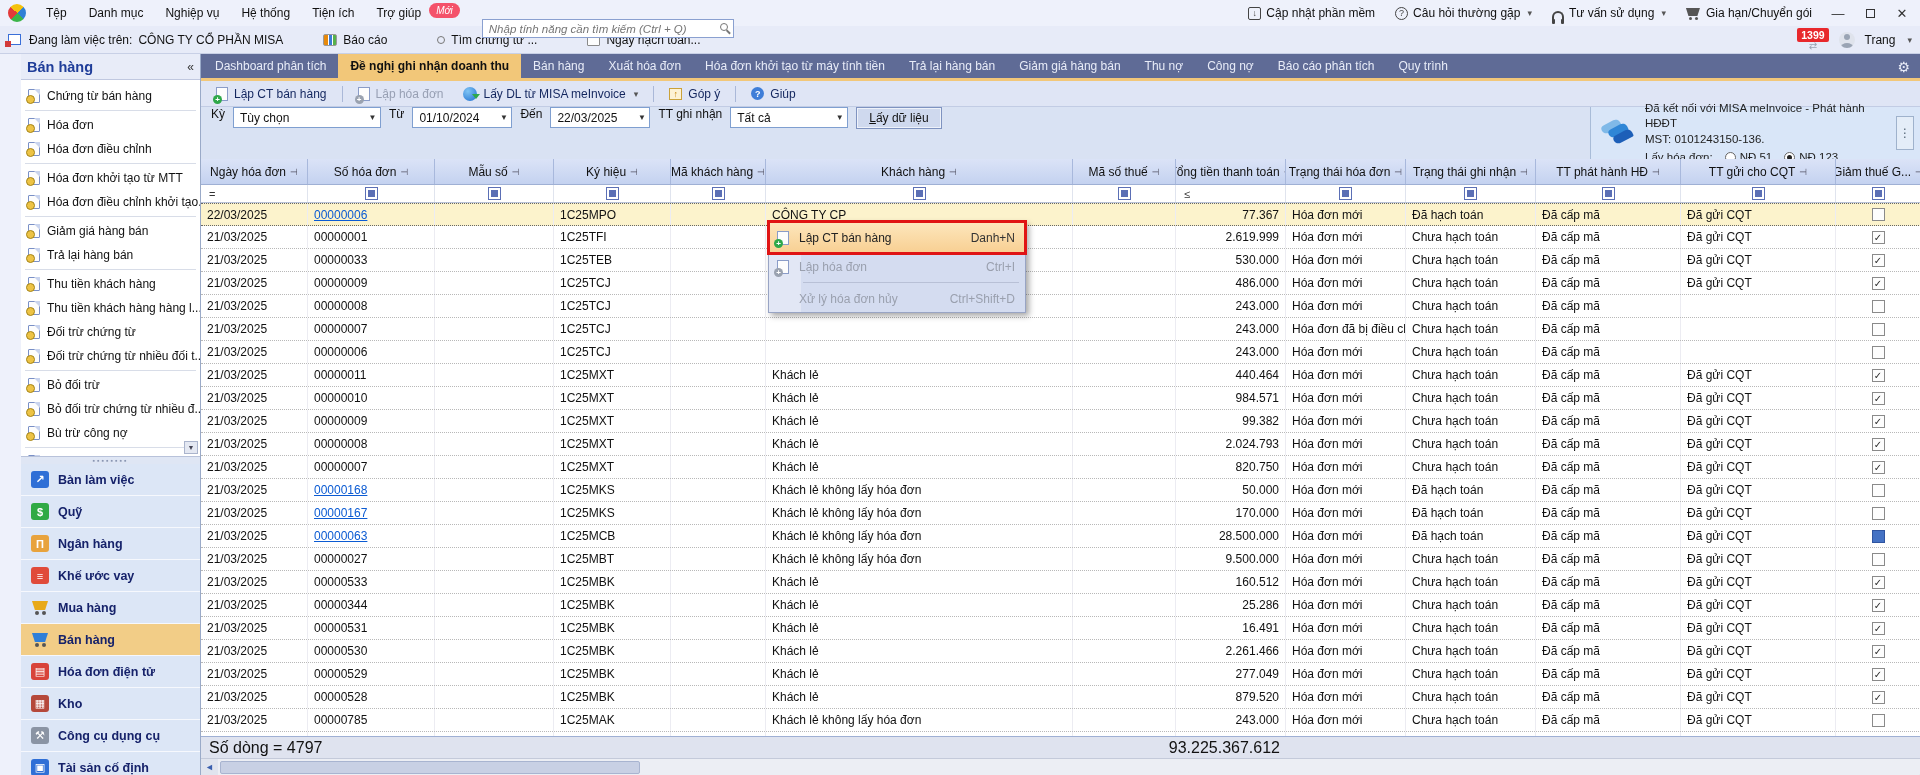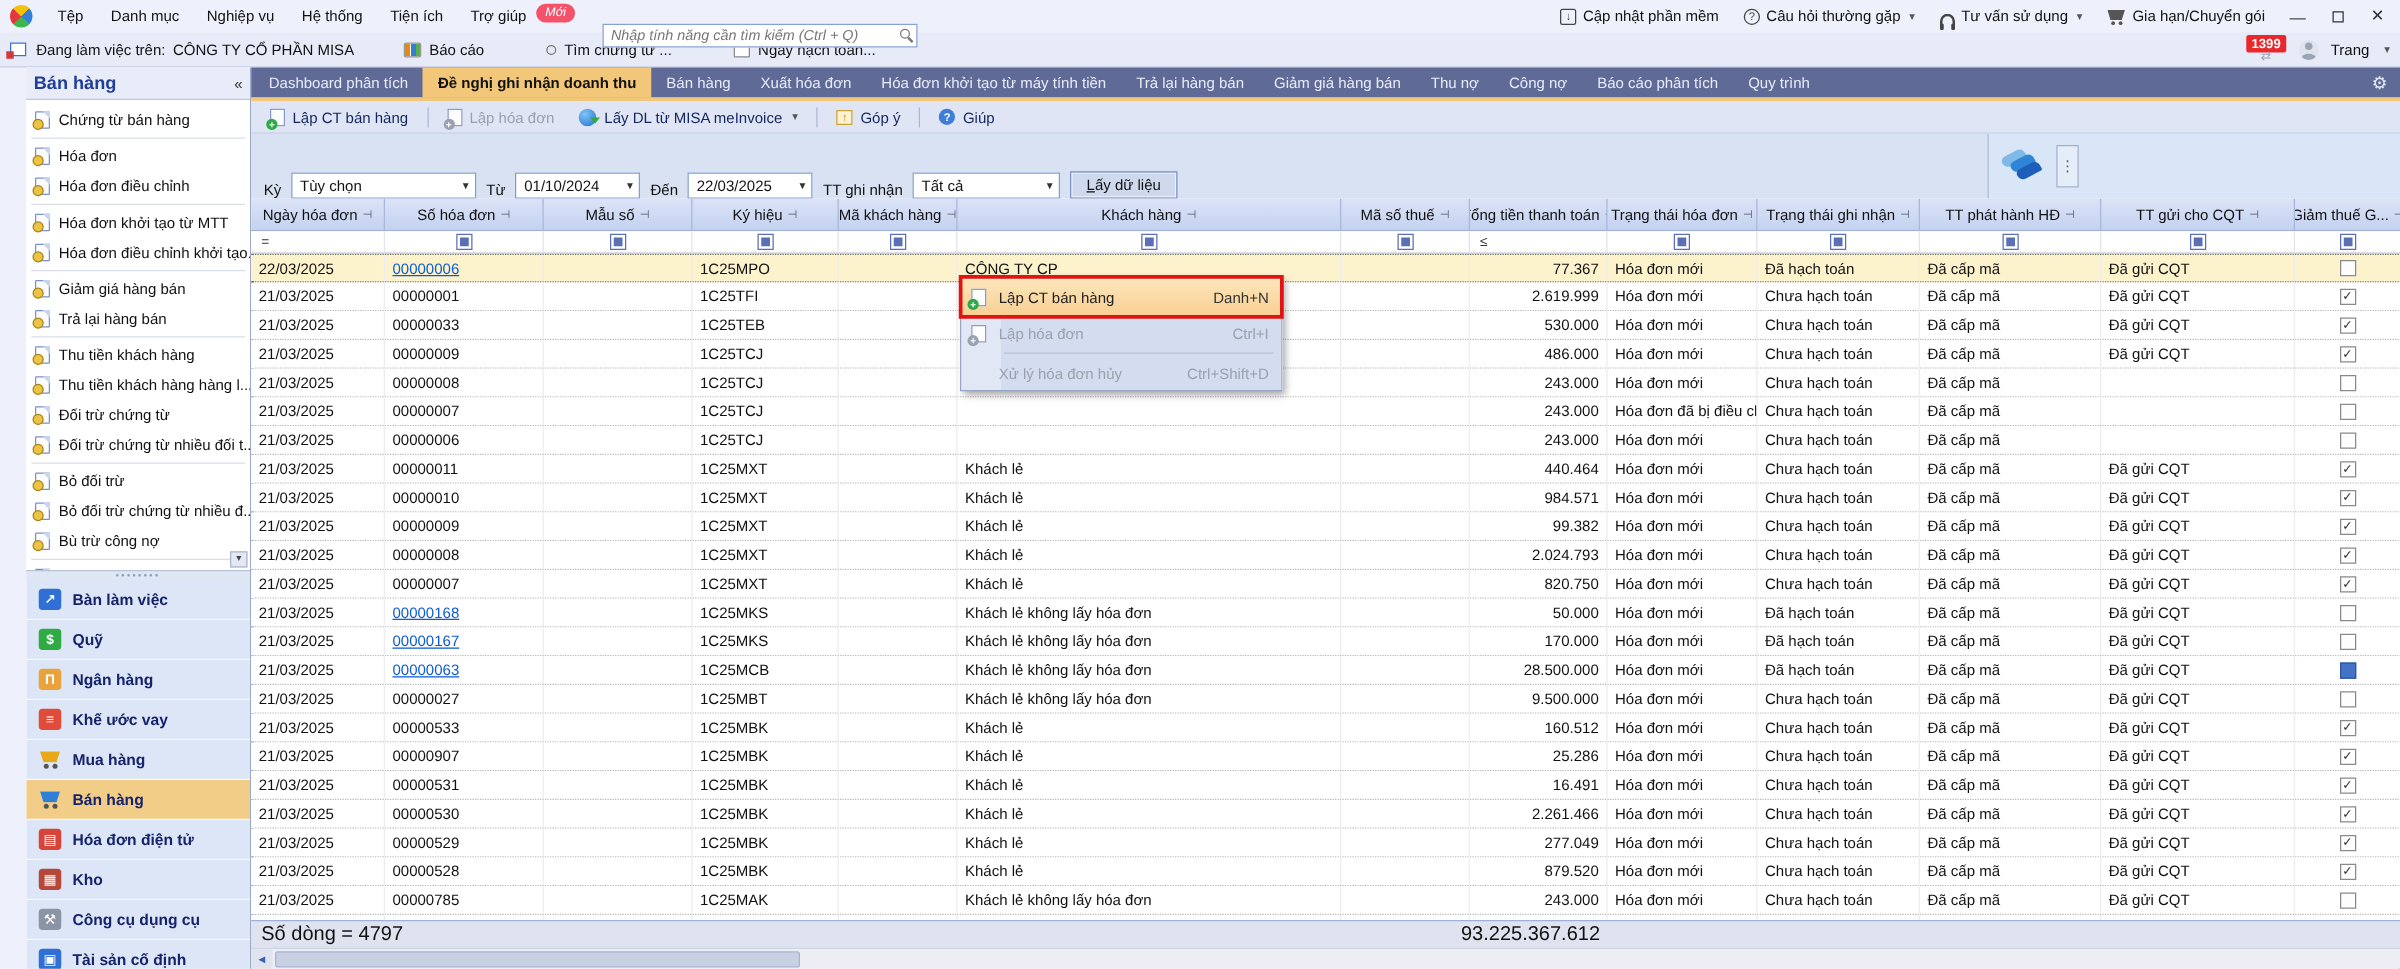--- a/index.html
+++ b/index.html
@@ -85,21 +85,21 @@
   .docplus { width:12px; height:14px; background:#fdfdfd; border:1px solid #8a9cc8; position:relative; flex:none; }
   .docplus::after { content:"+"; position:absolute; bottom:-4px; left:-4px; width:9px; height:9px; border-radius:50%; background:#2ea84a; color:#fff; font-size:8px; line-height:9px; text-align:center; font-weight:bold; }
   .docplus.gray::after { background:#9aa2b0; }
   .ic-globe { width:14px; height:14px; border-radius:50%; background:radial-gradient(circle at 35% 30%,#7fc4f4,#1f6fd0); position:relative; flex:none; }
   .ic-globe::after { content:""; position:absolute; right:-3px; bottom:-2px; border:4px solid transparent; border-top:5px solid #2ea84a; }
   .ic-feedback { width:13px; height:12px; background:#fdf2d4; border:1px solid #caa23a; display:flex; align-items:center; justify-content:center; color:#c8860a; font-size:9px; font-weight:bold; }
   .ic-help { width:13px; height:13px; border-radius:50%; background:#3f7ed8; color:#fff; font-size:9px; font-weight:bold; display:flex; align-items:center; justify-content:center; }
 
   
   .filterband { height:52px; flex:none; background:#d9e2f3; display:flex; }
-  .filters { flex:1; display:flex; align-items:flex-end; gap:8px; padding-left:10px; }
+  .filters { flex:1; display:flex; align-items:flex-start; gap:8px; padding-left:10px; }
   .f-label { white-space:nowrap; }
   .combo { background:#fff; border:1px solid #7f9fd0; height:21px; display:flex; align-items:center; padding-left:6px; position:relative; }
   .combo .val { flex:1; white-space:nowrap; overflow:hidden; }
   .combo .dd { width:15px; height:100%; display:flex; align-items:center; justify-content:center; font-size:8px; color:#333; }
   .btn-load { height:22px; background:#cfd9ee; border:1px solid #7f93c0; padding:0 12px; font-family:inherit; font-size:12px; color:#111; box-shadow:0 0 0 1px #eef2fa inset; }
   .conn-box { width:330px; flex:none; background:#d9e6f8; border-left:1px solid #a8bcd8; display:flex; align-items:center; padding:4px 6px 4px 10px; gap:10px; }
   .conn-logo { width:34px; height:30px; flex:none; position:relative; }
   .conn-logo i { position:absolute; width:20px; height:9px; border-radius:6px 8px 2px 8px; transform:rotate(-28deg); }
   .conn-logo i:nth-child(1){ left:0; top:4px; background:#7fb9e8; }
   .conn-logo i:nth-child(2){ left:7px; top:8px; background:#2f86d6; }
@@ -422,20 +422,35 @@
             <span class="dd">▼</span>
         </div>
         <button class="btn-load" id="btn-load"><u>L</u>ấy dữ liệu</button>
       </div>
       <div class="conn-box">
         <span class="conn-logo">
             <i></i>
             <i></i>
             <i></i>
           </span>
+        <div class="conn-text">
+          <div>Đã kết nối với MISA meInvoice - Phát hành HĐĐT</div>
+          <div>MST: 0101243150-136.</div>
+          <div class="conn-radios">
+            <span>Lấy hóa đơn:</span>
+            <span class="radio" id="radio-nd51">
+                <span class="r"></span>
+                <span>NĐ 51</span>
+              </span>
+            <span class="radio sel" id="radio-nd123">
+                <span class="r"></span>
+                <span>NĐ 123</span>
+              </span>
+          </div>
+        </div>
         <div class="conn-more">⋮</div>
       </div>
     </div>
 
     <div class="grid-wrap">
       <div class="grid-cols">
         <div class="g-header" id="g-header">
             <div class="th" style="width: 107px;">
               <span>Ngày hóa đơn</span>
               <span class="pin">⊣</span>
@@ -823,21 +838,21 @@
               <div class="td" style="width: 120px;">Hóa đơn mới</div>
               <div class="td" style="width: 130px;">Chưa hạch toán</div>
               <div class="td" style="width: 145px;">Đã cấp mã</div>
               <div class="td" style="width: 155px;">Đã gửi CQT</div>
               <div class="td center" style="width: 85px;">
                 <span class="cbx">✓</span>
               </div>
             </div>
             <div class="g-row">
               <div class="td" style="width: 107px;">21/03/2025</div>
-              <div class="td" style="width: 127px;">00000907</div>
+              <div class="td" style="width: 127px;">00000344</div>
               <div class="td" style="width: 119px;"></div>
               <div class="td" style="width: 117px;">1C25MBK</div>
               <div class="td" style="width: 95px;"></div>
               <div class="td" style="width: 307px;">Khách lẻ</div>
               <div class="td" style="width: 103px;"></div>
               <div class="td num" style="width: 110px;">25.286</div>
               <div class="td" style="width: 120px;">Hóa đơn mới</div>
               <div class="td" style="width: 130px;">Chưa hạch toán</div>
               <div class="td" style="width: 145px;">Đã cấp mã</div>
               <div class="td" style="width: 155px;">Đã gửi CQT</div>

